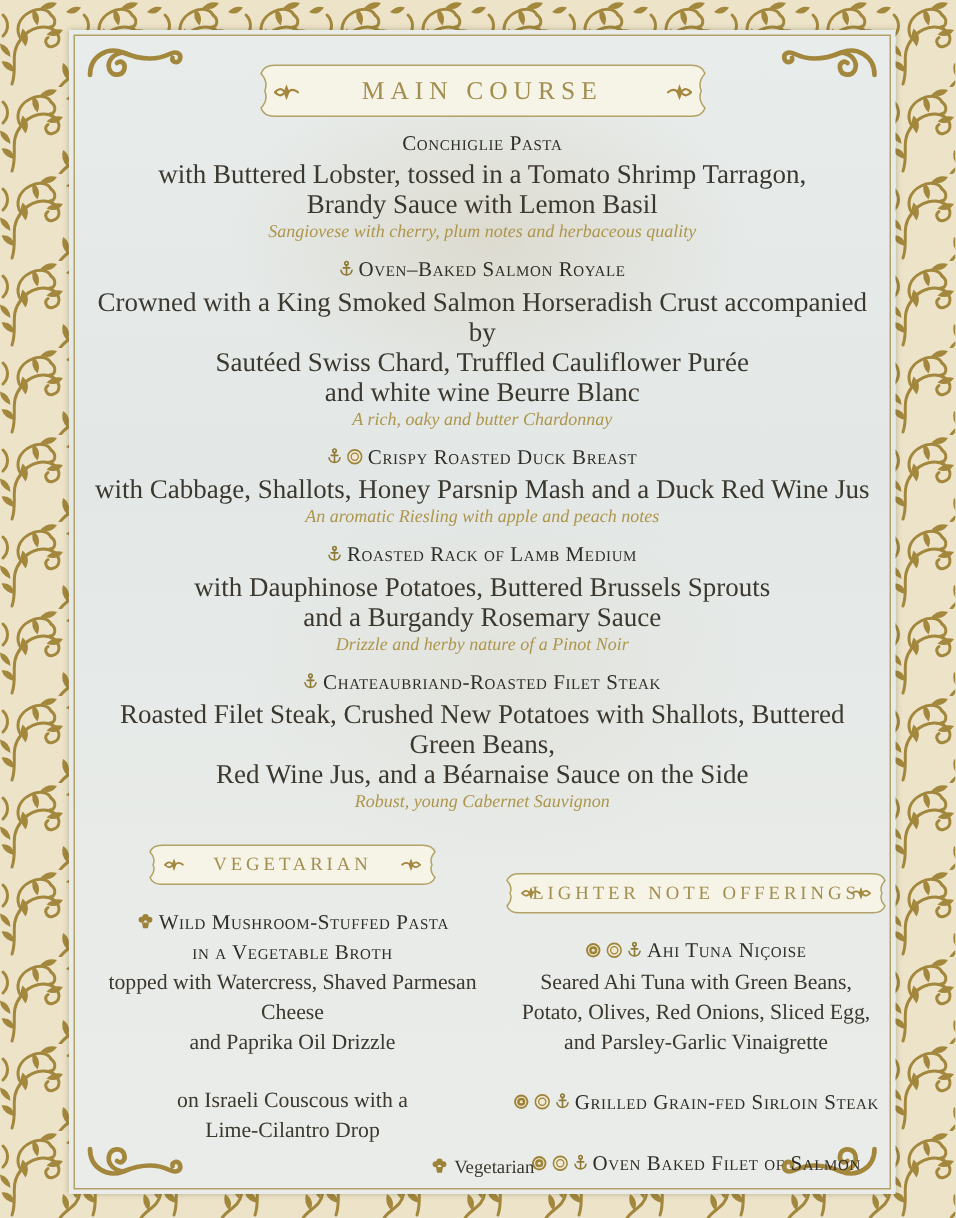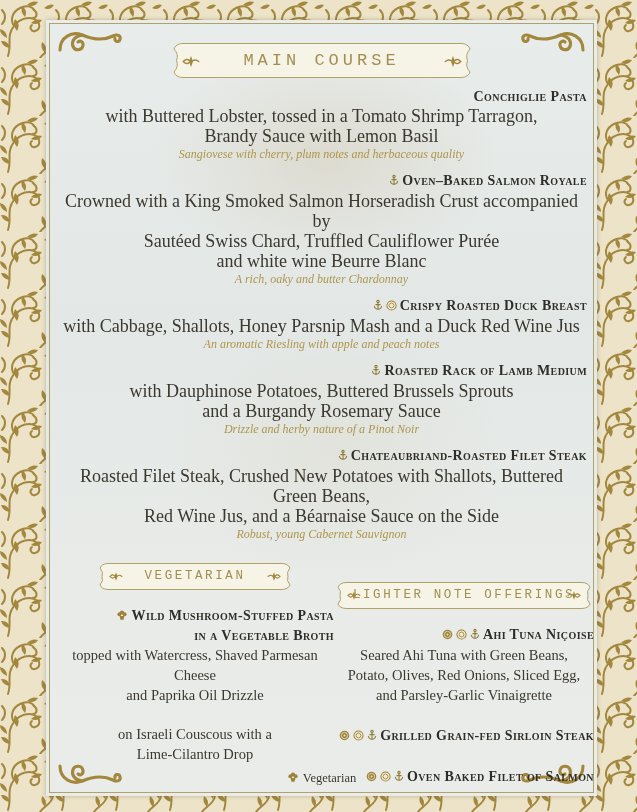--- a/index.html
+++ b/index.html
@@ -23,37 +23,37 @@
   .fl.tl{left:11px;top:9px;}
   .fl.tr{right:11px;top:9px;transform:scaleX(-1);}
   .fl.bl{left:11px;bottom:9px;transform:scaleY(-1);}
   .fl.br{right:11px;bottom:9px;transform:scale(-1,-1);}
   .content{position:absolute;left:10px;right:10px;top:10px;bottom:10px;text-align:center;}
 
   .banner{position:relative;margin:0 auto;}
   .banner svg.outline{position:absolute;left:0;top:0;width:100%;height:100%;}
   .banner .label{
     position:relative;z-index:1;color:#a28f50;letter-spacing:4px;
-    font-family:Liberation Mono, monospace;
+    font-family:Liberation Serif, serif;
   }
   .banner .orn{position:absolute;z-index:1;top:50%;margin-top:-6px;}
   .banner .orn.l{left:13px;}
   .banner .orn.r{right:13px;transform:scaleX(-1);}
   .main-banner{width:306px;height:37px;margin-top:12px;}
   .main-banner .label{font-size:17px;line-height:37px;}
   .sub-banner{height:29px;}
   .sub-banner .label{font-size:12.5px;line-height:29px;letter-spacing:2.6px;}
   .veg-banner{width:198px;}
   .light-banner{width:260px;margin-top:19px;}
 
   .mc-list{margin-top:9px;}
   .mc-item{margin-bottom:10px;}
   .item-title{
-    font-size:14px;font-weight:700;font-variant:small-caps;letter-spacing:.4px;
-    color:#2f2d27;line-height:18px;white-space:pre-line;text-align:right;
+    font-size:14px;font-weight:400;font-variant:small-caps;letter-spacing:.4px;
+    color:#2f2d27;line-height:18px;white-space:pre-line;
   }
   .item-title .ic{display:inline-block;vertical-align:-1px;margin-right:3px;}
   .item-desc{font-size:18px;line-height:20px;color:#3b382f;white-space:pre-line;}
   .item-wine{font-size:12px;font-style:italic;color:#ad964c;line-height:15px;margin-top:1px;}
 
   .col-wrap{display:flex;margin-top:20px;}
   .col{box-sizing:border-box;}
   .col.veg{flex:0 0 278px;}
   .col.light{flex:1;}
   .col .banner{margin-bottom:15px;}

